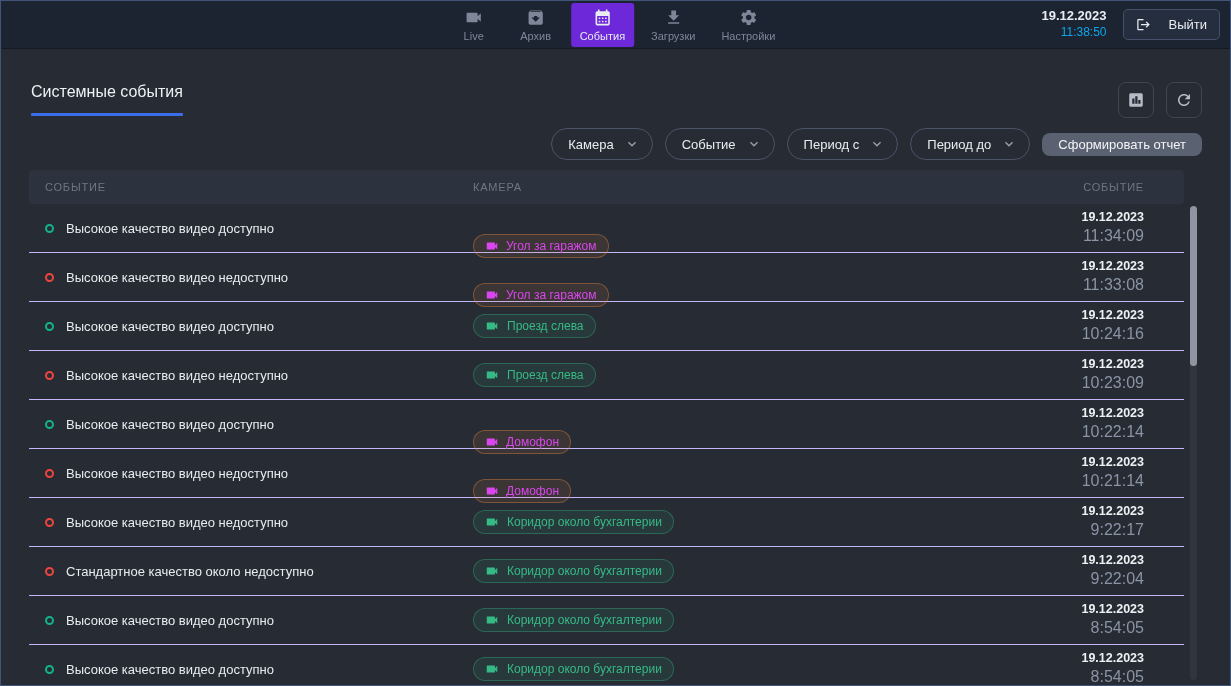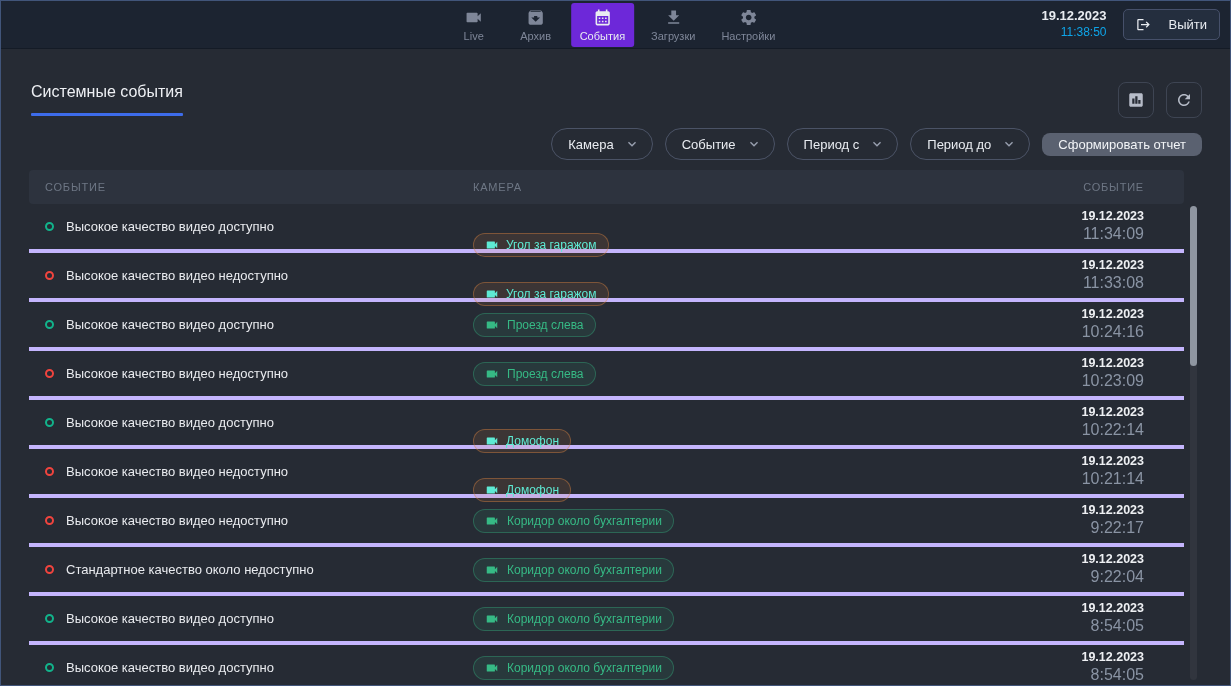--- a/index.html
+++ b/index.html
@@ -53,30 +53,30 @@
   .report-btn { height:23px; padding:0 16px; border:none; border-radius:8px;
     background:#5a6170; color:#f2f4f7; font-size:13px; cursor:pointer; font-family:inherit; }
 
   
   .table { margin:0 46px 0 28px; }
   .t-head { display:flex; align-items:center; height:34px; background:#2d333e;
     border-radius:4px; color:#6e7785; font-size:11px; letter-spacing:.8px; }
   .col-event, .cell-event { flex:0 0 444px; padding-left:16px; }
   .col-camera, .cell-camera { flex:1; }
   .col-created, .cell-created { flex:0 0 180px; text-align:right; padding-right:40px; }
-  .t-row { display:flex; align-items:center; height:49px; border-bottom:4px solid #c4b5fd; }
+  .t-row { display:flex; align-items:center; height:49px; border-bottom:1px solid #c4b5fd; }
   .cell-event { display:flex; align-items:center; gap:12px; }
   .status-dot { width:9px; height:9px; border-radius:50%; border:2px solid; flex:none; }
   .status-dot.ok { border-color:#12b38b; }
   .status-dot.error { border-color:#f0443e; }
   .event-text { font-size:13px; color:#e9ebef; }
   .badge { display:inline-flex; align-items:center; gap:7px; height:24px; padding:0 11px;
     border-radius:12px; font-size:12px; border:1px solid; cursor:pointer; }
   .badge svg { width:14px; height:14px; fill:currentColor; flex:none; }
-  .badge.orange { color:#5eead4; background:rgba(224,135,66,.12); border-color:rgba(224,135,66,.4);margin-top:36px; }
+  .badge.orange { color:#d946ef; background:rgba(224,135,66,.12); border-color:rgba(224,135,66,.4);margin-top:36px; }
   .badge.green { color:#36ba85; background:rgba(54,186,133,.10); border-color:rgba(54,186,133,.35);gap:8px; }
   .cell-created { line-height:1.3; }
   .c-date { font-size:12.5px; font-weight:700; color:#eef0f3; }
   .c-time { font-size:16px; color:#8a94a4; }
 
   
   .scrollbar { position:absolute; right:33px; top:205px; bottom:5px; width:7px;
     border-radius:4px; background:rgba(255,255,255,.05); }
   .scroll-thumb { position:absolute; top:0; left:0; width:7px; height:160px;
     border-radius:4px; background:#8f96a1; cursor:pointer; }

